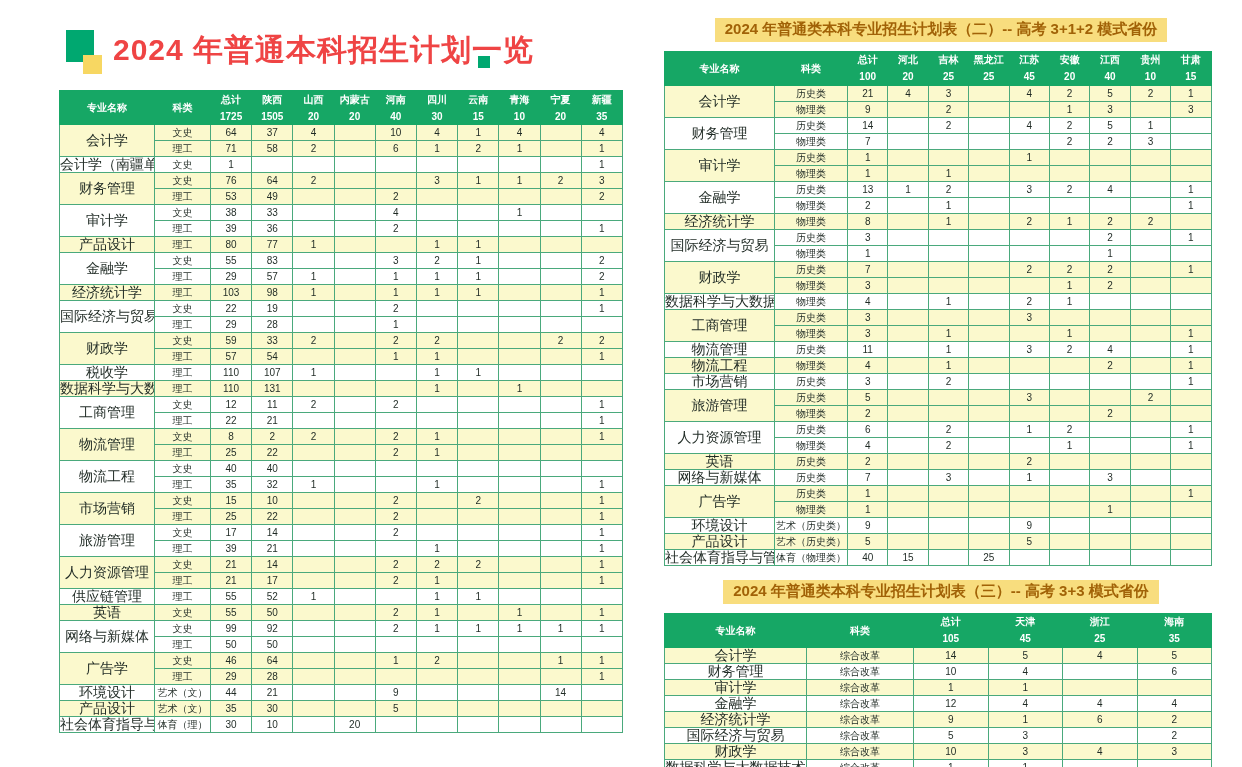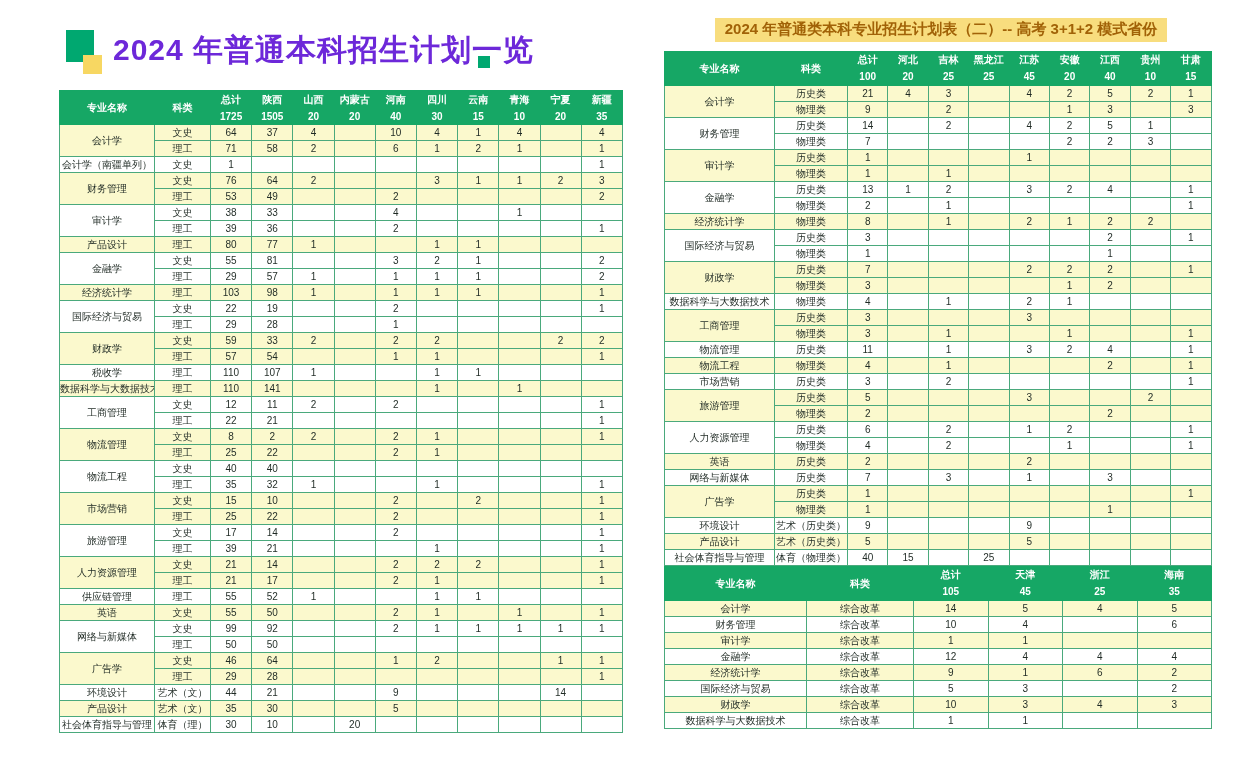--- a/index.html
+++ b/index.html
@@ -43,21 +43,21 @@
     position: absolute;
     left: 83px; top: 43px;
     width: 19px; height: 19px;
     background: #f7d762;
   }
   .banner-title {
     position: absolute;
     left: 113px; top: 18px;
     font-size: 30px;
     font-weight: bold;
-    color: #6d28d9;
+    color: #ef4444;
     letter-spacing: 1px;
     white-space: nowrap;
   }
   .banner-dot {
     position: absolute;
     left: 478px; top: 44px;
     width: 12px; height: 12px;
     background: #00a870;
   }
 
@@ -105,21 +105,21 @@
     font-size: 10px;
     height: 16px;
   }
   table.plan thead th.name-col,
   table.plan thead th.kl-col {
     height: 32px;
   }
   tr.band-y td { background: #fbf9cd; }
   tr.band-w td { background: #ffffff; }
   td.major {
-    font-size: 10px;
+    font-size: 14px;
   }
   td.kl { font-size: 10px; }
   td.num { font-size: 10px; }
 
   
   #table1 { width: 522px; margin: 0 0 0 59px; }
   #table1 col.c-name { width: 95px; }
   #table1 col.c-kl   { width: 56px; }
   #table1 col.c-prov { width: 41.2px; }
 
@@ -300,21 +300,21 @@
             <td class="num">1</td>
             <td class="num">1</td>
             <td class="num"></td>
             <td class="num"></td>
             <td class="num"></td>
           </tr>
           <tr class="band-w">
             <td class="major" rowspan="2">金融学</td>
             <td class="kl">文史</td>
             <td class="num">55</td>
-            <td class="num">81</td>
+            <td class="num">83</td>
             <td class="num"></td>
             <td class="num"></td>
             <td class="num">3</td>
             <td class="num">2</td>
             <td class="num">1</td>
             <td class="num"></td>
             <td class="num"></td>
             <td class="num">2</td>
           </tr>
           <tr class="band-w">
@@ -409,21 +409,21 @@
             <td class="num">1</td>
             <td class="num">1</td>
             <td class="num"></td>
             <td class="num"></td>
             <td class="num"></td>
           </tr>
           <tr class="band-y">
             <td class="major" rowspan="1">数据科学与大数据技术</td>
             <td class="kl">理工</td>
             <td class="num">110</td>
-            <td class="num">141</td>
+            <td class="num">131</td>
             <td class="num"></td>
             <td class="num"></td>
             <td class="num"></td>
             <td class="num">1</td>
             <td class="num"></td>
             <td class="num">1</td>
             <td class="num"></td>
             <td class="num"></td>
           </tr>
           <tr class="band-w">
@@ -1140,20 +1140,23 @@
             <td class="num">25</td>
             <td class="num"></td>
             <td class="num"></td>
             <td class="num"></td>
             <td class="num"></td>
             <td class="num"></td>
           </tr>
         </tbody>
     </table>
 
+    <div class="section-title title-t3">
+      <span class="hl">2024 年普通类本科专业招生计划表（三）-- 高考 3+3 模式省份</span>
+    </div>
 
     <table class="plan" id="table3">
       <colgroup>
           <col class="c-name">
           <col class="c-kl">
           <col class="c-prov">
           <col class="c-prov">
           <col class="c-prov">
           <col class="c-prov">
         </colgroup>

